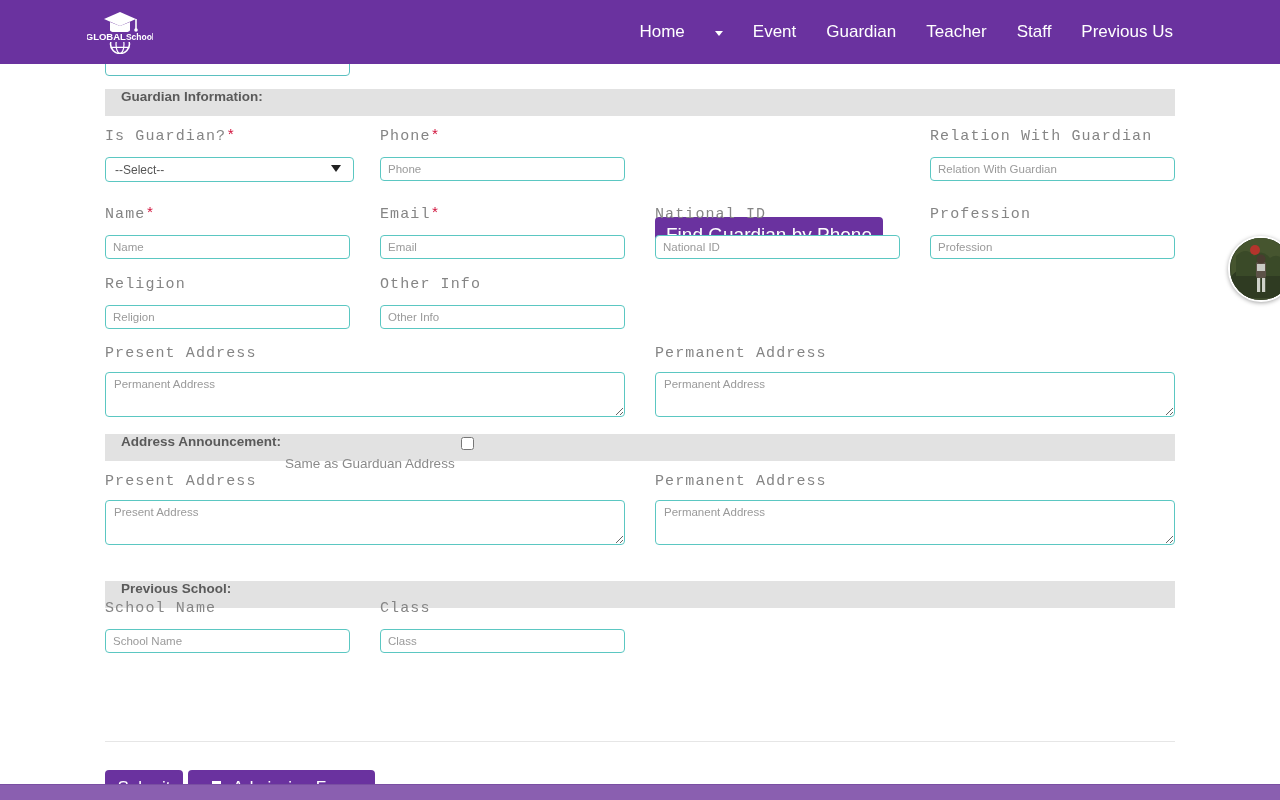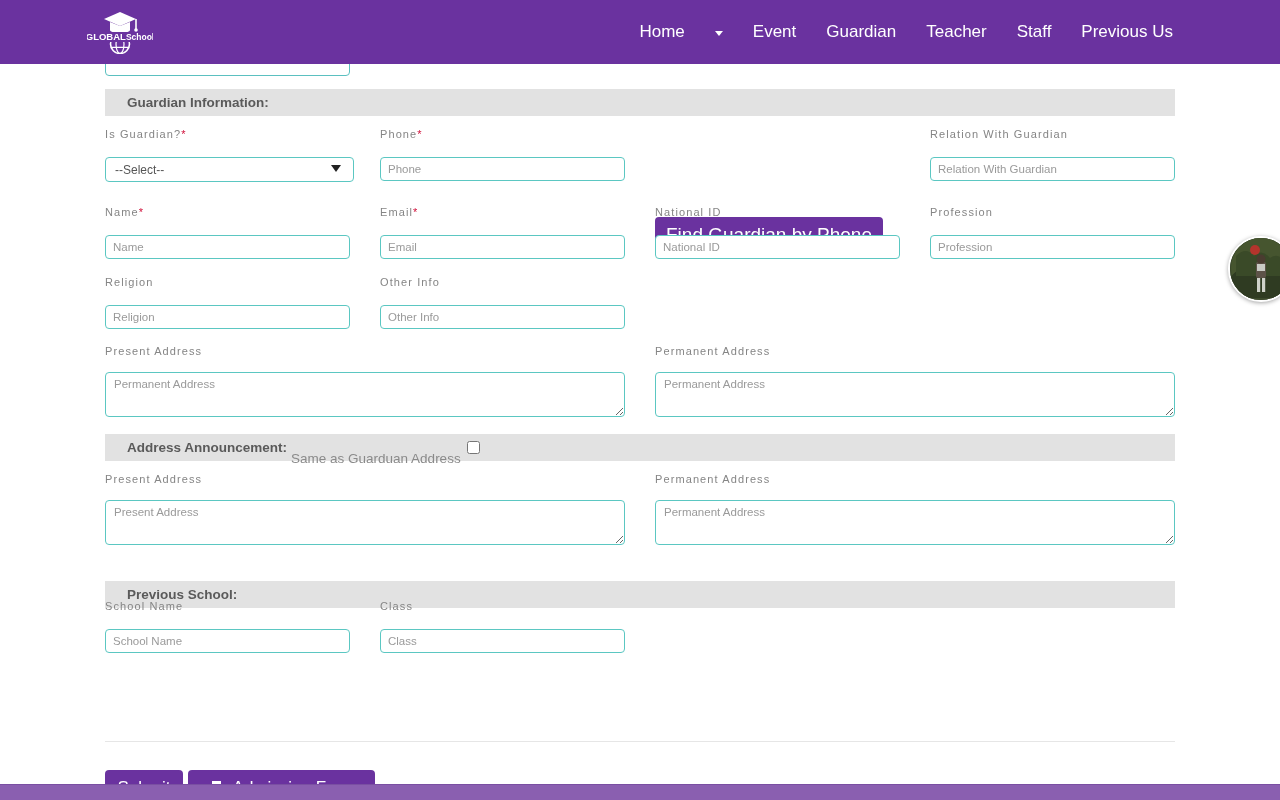--- a/index.html
+++ b/index.html
@@ -64,36 +64,37 @@
     border: 1px solid #5bc0c0;
     border-radius: 4px;
     background: #fff;
   }
 
   
   .section-bar {
     position: absolute;
     left: 105px; width: 1070px; height: 27px;
     background: #e2e2e2;
-    display: flex; align-items: center;
-    padding-left: 22px;
+    display: flex; align-items: flex-start;
+    padding-left: 16px;
     font-size: 13.5px;
     color: #5a5a5a;
   }
   .section-bar .title { font-weight: bold; }
   .section-bar .sub   { font-weight: normal; color: #8a8a8a; margin-left: 4px; margin-top: 22px; }
   .section-bar input[type=checkbox] { margin-left: 6px; }
 
   
   .flabel {
     position: absolute;
-    font-size: 11px;
+    font-size: 15px;
     color: #858585;
     letter-spacing: 1.1px;
     white-space: nowrap;
+    font-family: Liberation Mono, monospace;
   }
   .req { color: #d0103a; letter-spacing: 0; }
 
   
   .finput {
     position: absolute;
     height: 24px;
     border: 1px solid #5bc7c2;
     border-radius: 4px;
     background: #fff;

